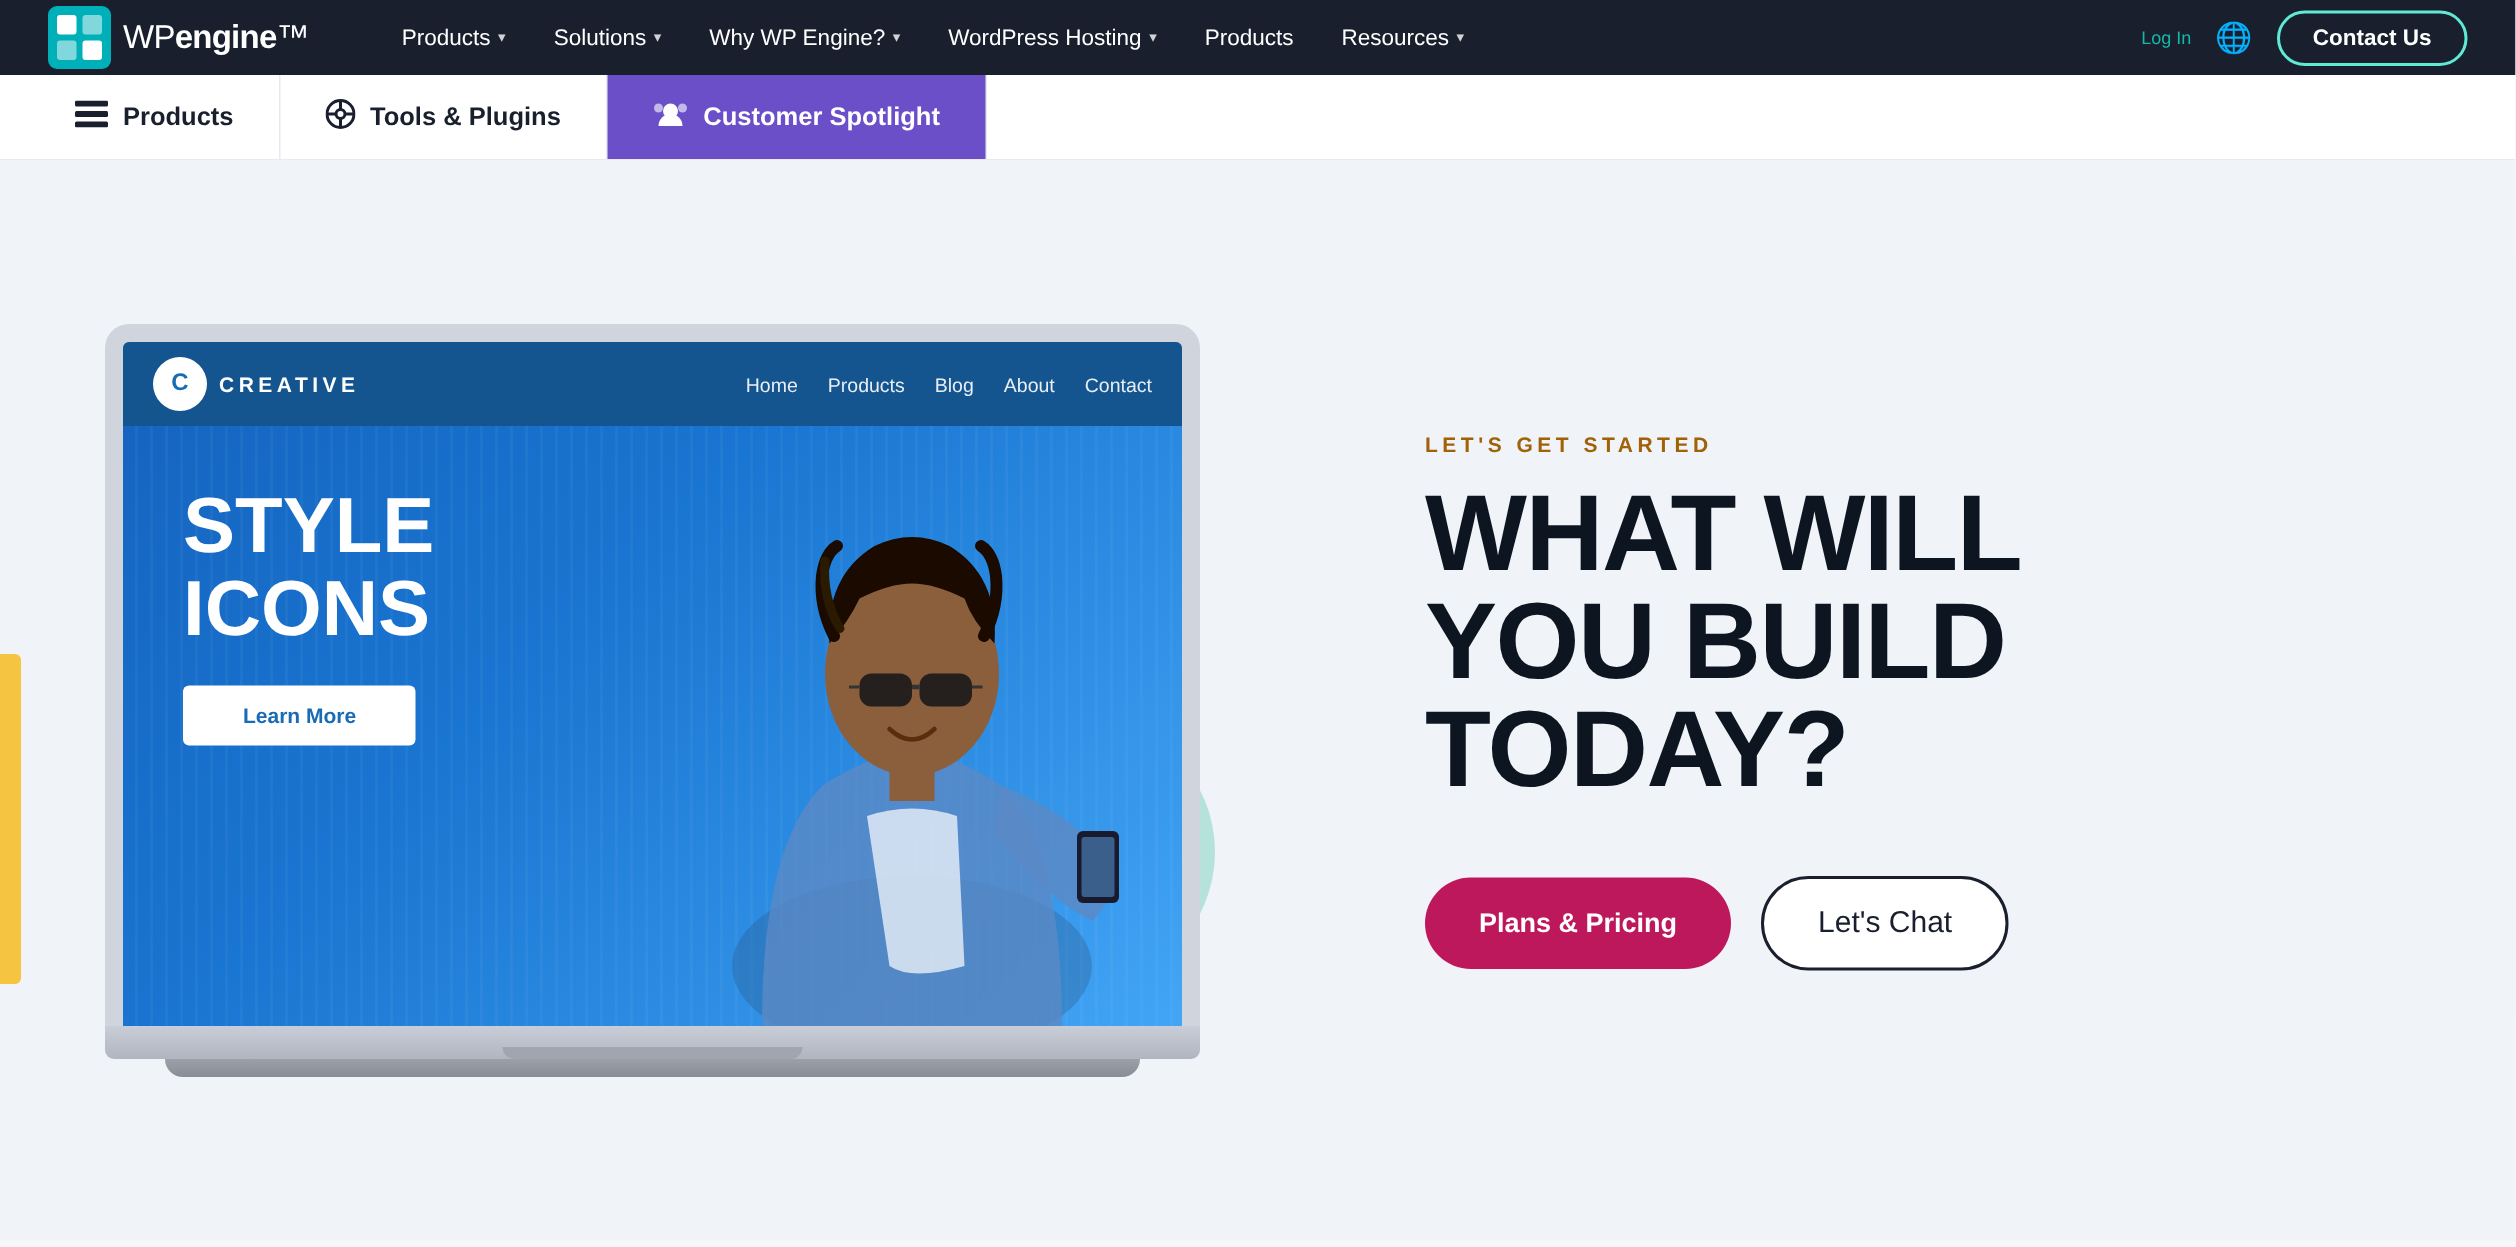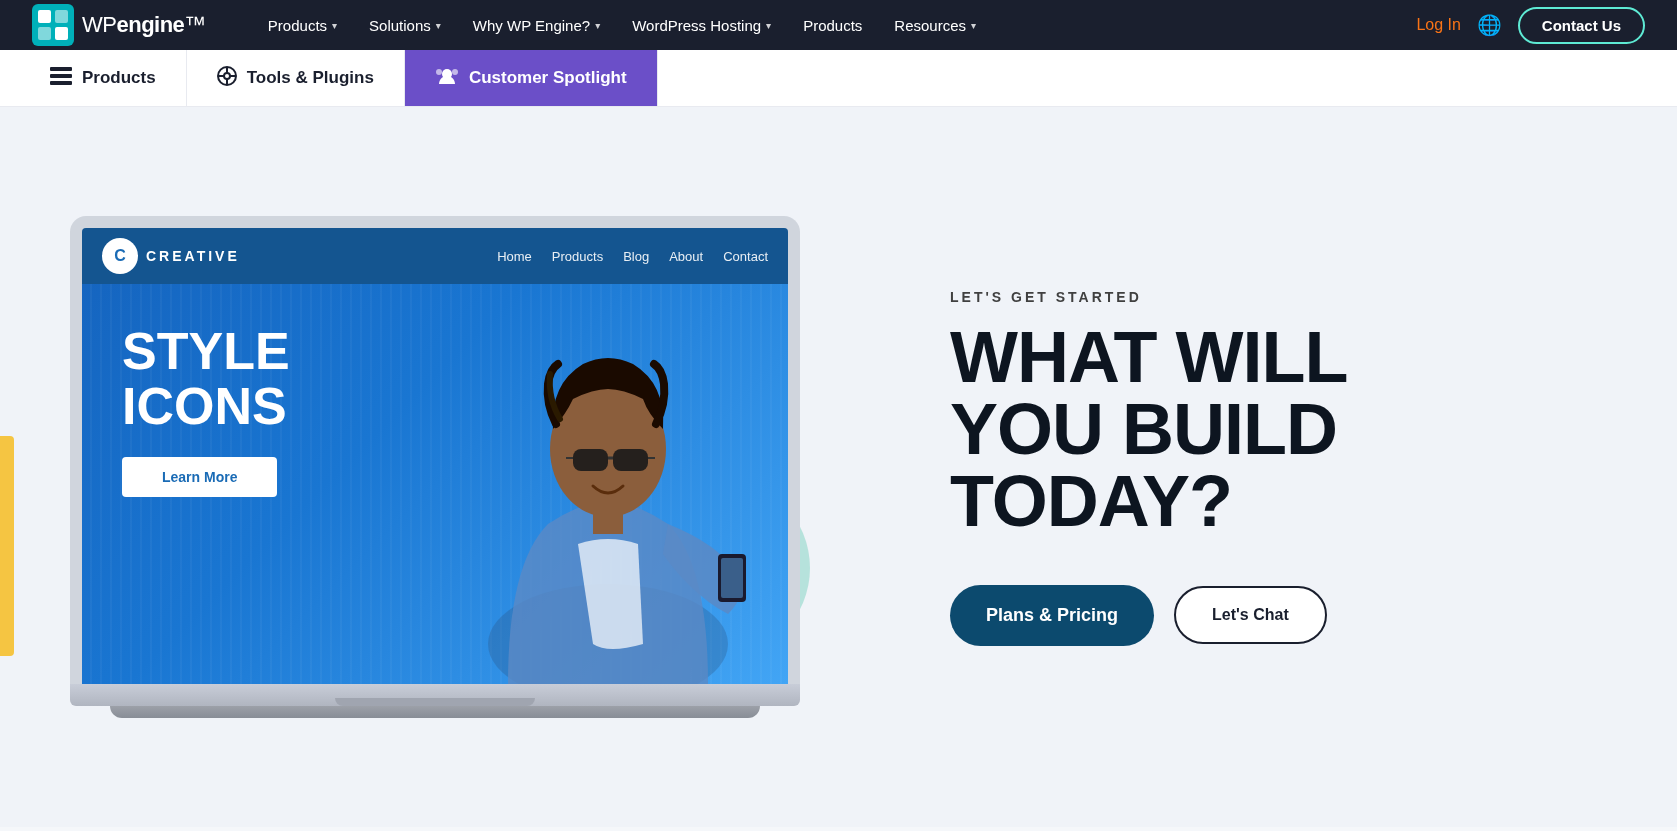--- a/index.html
+++ b/index.html
@@ -50,22 +50,22 @@
     .nav-item .chevron {
       font-size: 10px;
       opacity: 0.8;
     }
     .nav-right {
       display: flex;
       align-items: center;
       gap: 16px;
     }
     .login-link {
-      color: #f97316;
-      font-size: 16px;
+      color: #14b8a6;
+      font-size: 12px;
       cursor: pointer;
     }
     .globe-icon {
       color: white;
       font-size: 20px;
       cursor: pointer;
     }
     .contact-btn {
       border: 2px solid #5eead4;
       border-radius: 30px;
@@ -301,56 +301,56 @@
       flex: 1;
       padding: 60px 80px;
       display: flex;
       flex-direction: column;
       justify-content: center;
     }
     .lets-get-started {
       font-size: 14px;
       font-weight: 600;
       letter-spacing: 3px;
-      color: #404040;
+      color: #a16207;
       text-transform: uppercase;
       margin-bottom: 16px;
     }
     .main-headline {
       font-size: 72px;
       font-weight: 700;
       color: #0d1520;
       line-height: 1.0;
       text-transform: uppercase;
       margin-bottom: 48px;
       letter-spacing: -1px;
     }
     .cta-buttons {
       display: flex;
       gap: 20px;
       align-items: center;
     }
     .plans-btn {
-      background: #0c4a6e;
+      background: #be185d;
       color: white;
       border: none;
       padding: 20px 36px;
       font-size: 18px;
       font-weight: 700;
       border-radius: 40px;
       cursor: pointer;
       white-space: nowrap;
     }
     .chat-btn {
       background: white;
       color: #1a1f2e;
       border: 2px solid #1a1f2e;
       padding: 18px 36px;
-      font-size: 16px;
-      font-weight: 700;
+      font-size: 20px;
+      font-weight: 400;
       border-radius: 40px;
       cursor: pointer;
       white-space: nowrap;
     }
   </style>
 </head>
 <body>
 
 <nav class="top-nav">
   <div class="logo-area">

